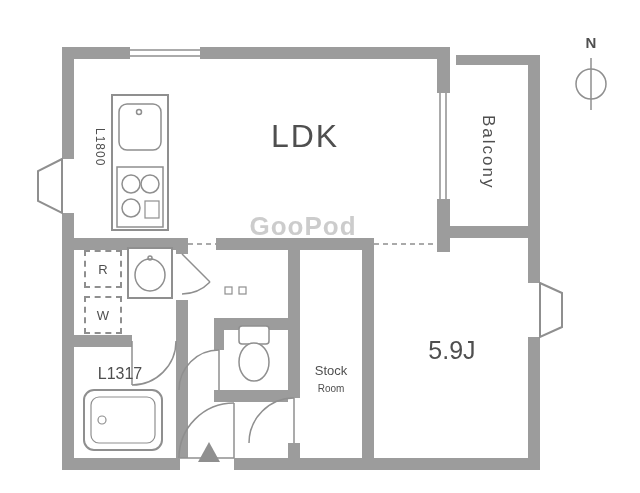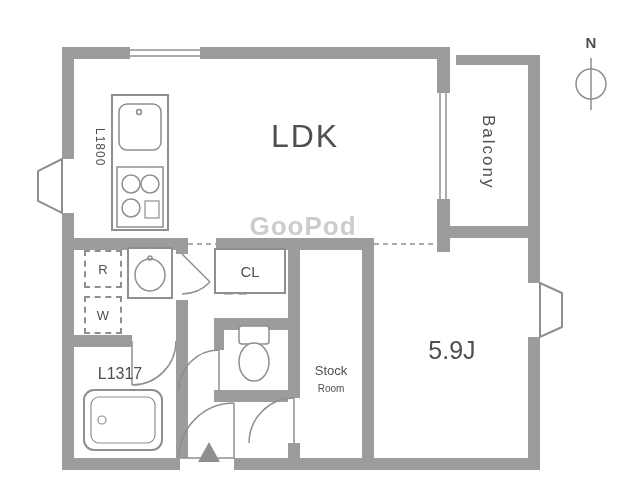--- a/index.html
+++ b/index.html
@@ -122,23 +122,20 @@
       </g>
     </g>
   </svg>
 
   <div class="dashbox" style="left:84px;top:250px;width:38px;height:38px">
     <span>R</span>
   </div>
   <div class="dashbox" style="left:84px;top:296px;width:38px;height:38px">
     <span>W</span>
   </div>
-  <div class="thinbox" style="left:214px;top:248px;width:72px;height:46px">
-    <span>CL</span>
-  </div>
 
   <div class="lbl" style="left:245px;top:118px;width:120px;font-size:32px;letter-spacing:2px">LDK</div>
 
   <div class="lbl" style="left:392px;top:336px;width:120px;font-size:25px">5.9J</div>
 
   <div class="lbl vtext" style="left:478px;top:92px;height:120px;font-size:17px">Balcony</div>
 
   <div class="lbl vtext" style="left:92px;top:112px;height:70px;font-size:12px;letter-spacing:1px">L1800</div>
 
   <div class="lbl" style="left:298px;top:364px;width:66px;font-size:13px">Stock</div>

